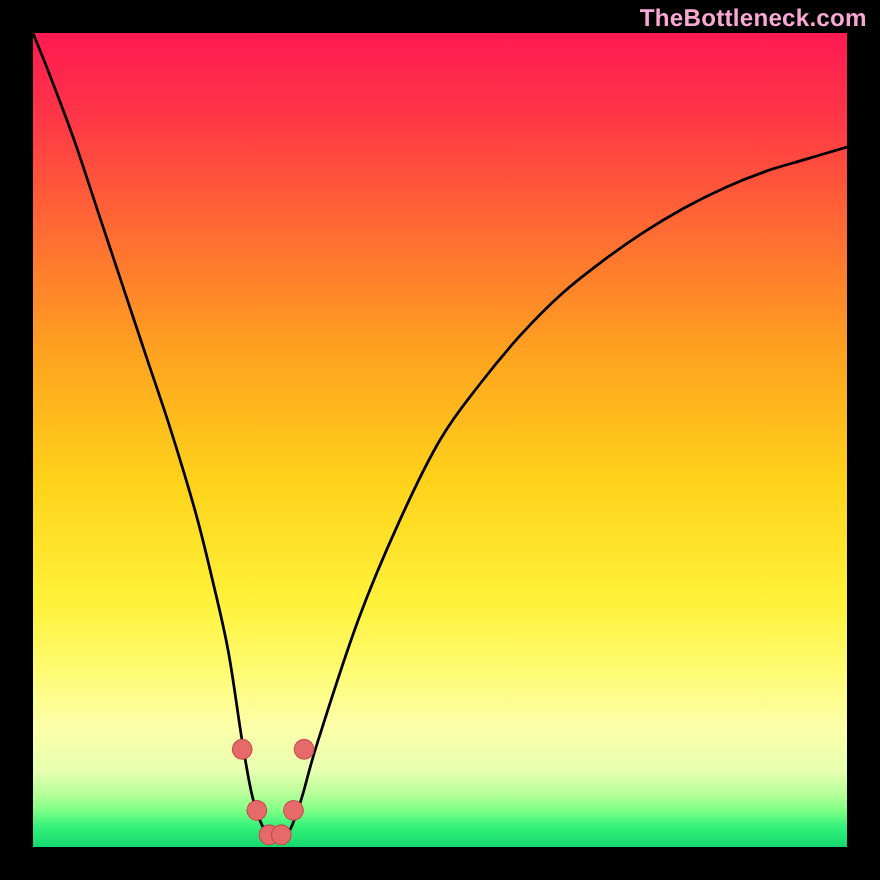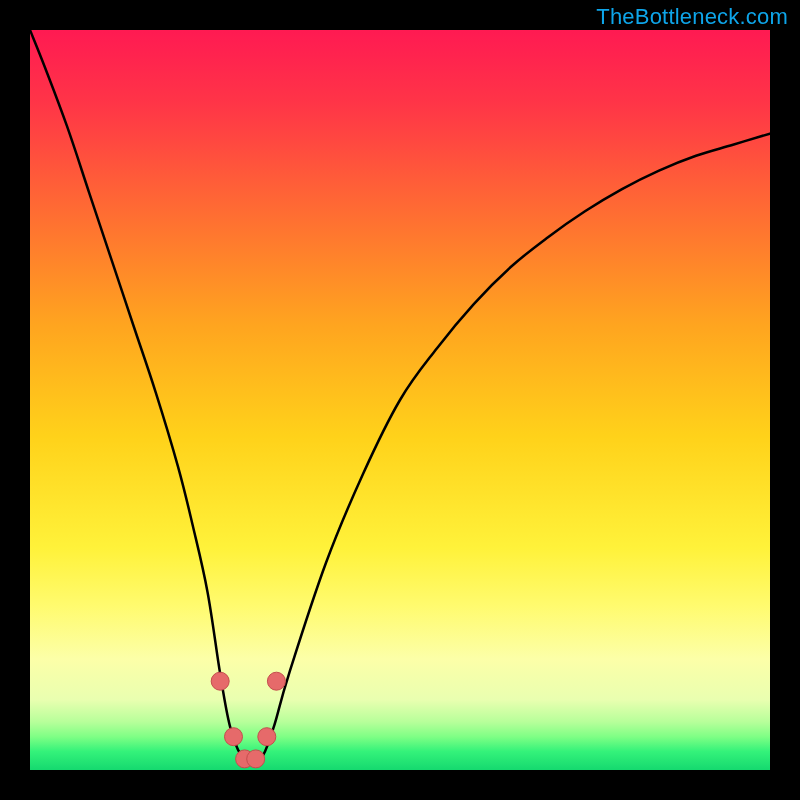--- a/index.html
+++ b/index.html
@@ -20,23 +20,23 @@
     overflow: hidden;
   }
   .gradient {
     position: absolute;
     inset: 0;
   }
   .watermark {
     position: absolute;
     top: 4px;
     right: 12px;
-    color: #0ea5e9;
+    color: #f9a8d4;
     font-size: 22px;
-    font-weight: 400;
+    font-weight: 700;
     letter-spacing: 0.2px;
     z-index: 10;
   }
   svg.curve {
     position: absolute;
     inset: 0;
     z-index: 5;
   }
 </style>
 </head>

